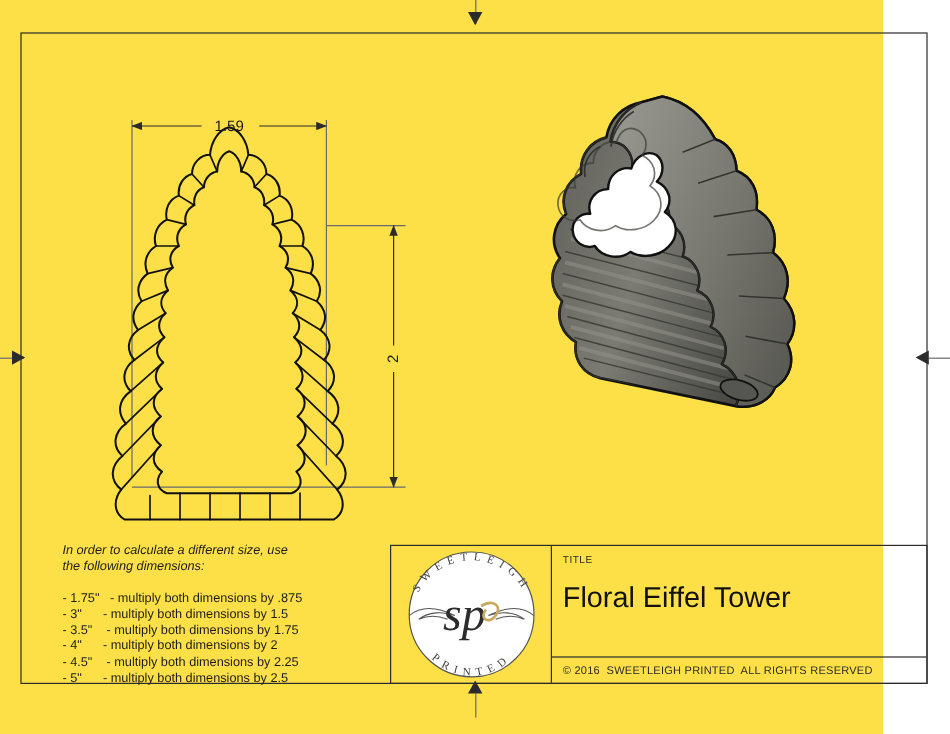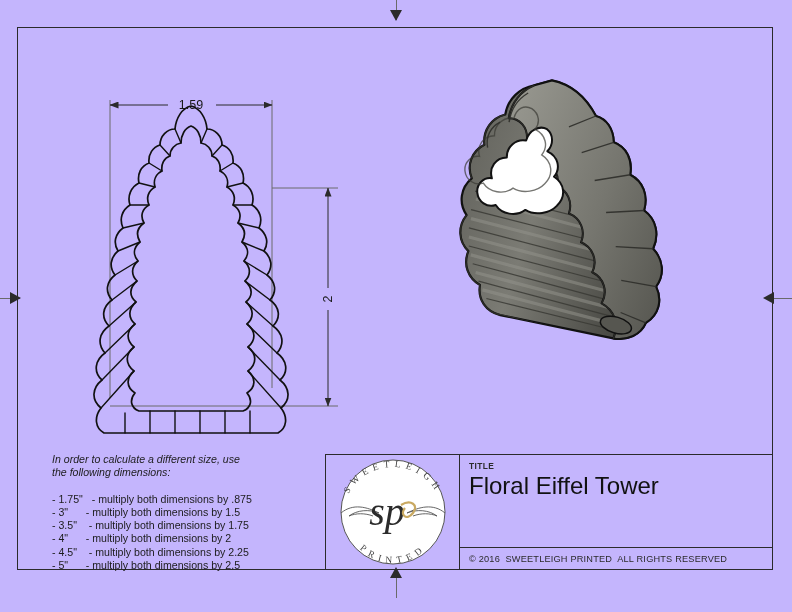--- a/index.html
+++ b/index.html
@@ -1,19 +1,19 @@
 <!DOCTYPE html>
 <html><head>
 <meta charset="utf-8">
 <style>
   html,body{margin:0;padding:0;background:#ffffff;}
   body{width:792px;height:612px;position:relative;overflow:hidden;
        font-family:"Liberation Sans","DejaVu Sans",sans-serif;color:#1a1a1a;}
 
-  .sheet{position:absolute;left:0;top:0;width:792px;height:612px;background:#c4b5fd;}
+  .sheet{position:absolute;left:0;top:0;width:736px;height:612px;background:#fde047;}
 
   
   .frame{position:absolute;left:17px;top:27px;width:756px;height:543px;
          border:1.4px solid #2b2b2b;box-sizing:border-box;}
 
   
   .cmark{position:absolute;}
   .cmark .stem{position:absolute;background:#6a6a6a;}
   .cmark .tri{position:absolute;width:0;height:0;}
 
@@ -50,22 +50,22 @@
               white-space:pre;}
 
   
   .tblock{position:absolute;left:325px;top:454px;width:448px;height:116px;
           border:1.4px solid #2b2b2b;box-sizing:border-box;display:flex;}
   .tb-logo{width:134px;border-right:1.2px solid #2b2b2b;position:relative;
            box-sizing:border-box;}
   .tb-right{flex:1;display:flex;flex-direction:column;}
   .tb-title{flex:1;padding:6px 0 0 9px;position:relative;
             border-bottom:1.2px solid #2b2b2b;}
-  .tb-lab{font-size:8.4px;letter-spacing:.4px;color:#2b2b2b;font-weight:bold;}
-  .tb-name{font-size:24px;line-height:27px;color:#111;margin-top:1px;}
+  .tb-lab{font-size:8.4px;letter-spacing:.4px;color:#2b2b2b;}
+  .tb-name{font-size:24px;line-height:27px;color:#111;margin-top:14px;}
   .tb-copy{height:21px;display:flex;align-items:center;padding-left:9px;
            font-size:9.2px;letter-spacing:.2px;color:#2b2b2b;white-space:pre;}
 
   .logo-wrap{position:absolute;left:-3px;top:-2px;width:140px;height:118px;}
 </style>
 </head>
 <body>
 
 <div class="sheet">
 

